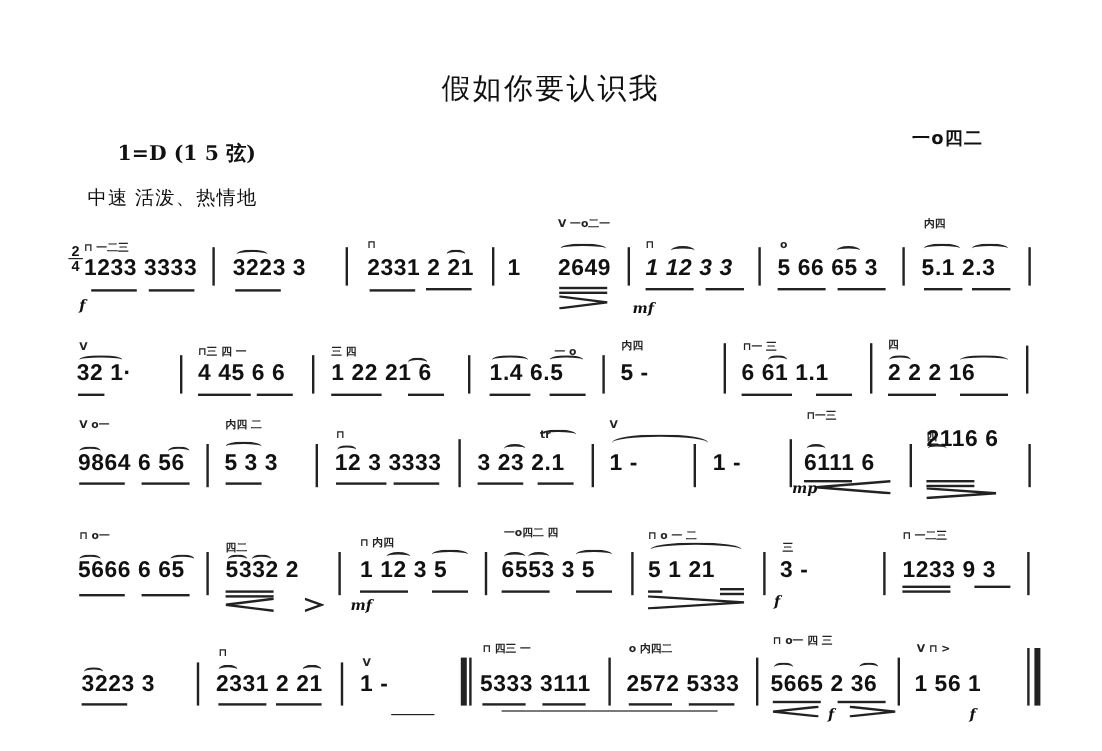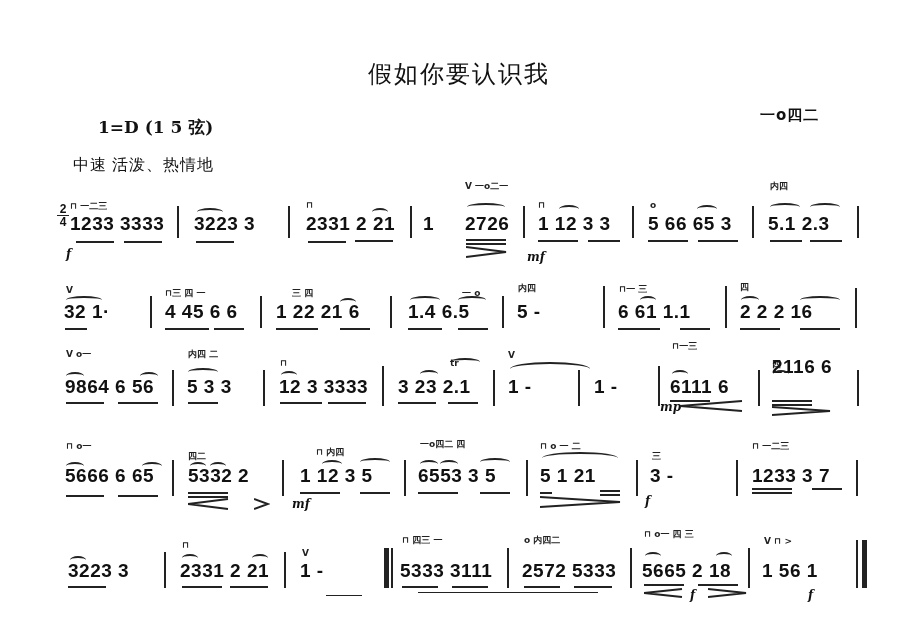--- a/index.html
+++ b/index.html
@@ -5,21 +5,21 @@
   html, body { margin:0; padding:0; background:#ffffff; }
   body { width:918px; height:626px; position:relative; overflow:hidden;
          font-family:"Liberation Sans", "DejaVu Sans", sans-serif; color:#111; }
   .title { position:absolute; left:0; width:918px; top:58px; text-align:center;
            font-family:"DejaVu Serif", serif; font-size:24px; letter-spacing:2px; color:#111; }
   .composer { position:absolute; left:760px; top:106px; font-size:15px; font-weight:bold;
               font-family:"DejaVu Sans", sans-serif; letter-spacing:1px; }
   .key { position:absolute; left:98px; top:116px; font-size:17px; font-weight:bold;
          font-family:"DejaVu Serif", serif; }
   .tempo { position:absolute; left:73px; top:155px; font-size:16px;
-           font-family:Liberation Serif, serif; letter-spacing:1px; }
+           font-family:Liberation Sans, sans-serif; letter-spacing:1px; }
   .line { position:absolute; left:0; width:918px; }
   .m { position:absolute; white-space:nowrap; font-weight:bold; font-size:19px;
        font-family:"Liberation Sans", sans-serif; letter-spacing:0.5px; }
   .bar { position:absolute; width:2px; background:#222; }
   .bar.thick { width:5px; }
   .ann { position:absolute; font-size:9px; font-weight:bold; white-space:nowrap;
          font-family:"DejaVu Sans", sans-serif; color:#222; }
   .dyn { position:absolute; font-style:italic; font-weight:bold; font-size:12px;
          font-family:"DejaVu Serif", serif; }
   .ul { position:absolute; height:2px; background:#222; }
@@ -59,31 +59,31 @@
   <span class="ann" style="left:306px;top:200px;">⊓</span>
   <span class="m" style="left:306px;top:213px;">2331 2 21</span>
   <div class="slur" style="left:372px;top:208px;width:16px;"></div>
   <div class="ul" style="left:308px;top:241px;width:38px;"></div>
   <div class="ul" style="left:355px;top:240px;width:38px;"></div>
   <div class="bar" style="left:410px;top:206px;height:32px;"></div>
 
   <span class="m" style="left:423px;top:213px;">1</span>
 
   <span class="ann" style="left:465px;top:180px;">V 一o二一</span>
-  <span class="m" style="left:465px;top:213px;">2726</span>
+  <span class="m" style="left:465px;top:213px;">2649</span>
   <div class="slur" style="left:467px;top:203px;width:38px;"></div>
   <div class="ul" style="left:466px;top:239px;width:40px;"></div>
   <div class="ul" style="left:466px;top:243px;width:40px;"></div>
   <svg class="hairpin" style="left:466px;top:246px;" width="42" height="12">
       <path d="M0 1 L40 6 L0 11" stroke="#222" stroke-width="2" fill="none"></path>
     </svg>
   <div class="bar" style="left:523px;top:206px;height:32px;"></div>
 
   <span class="ann" style="left:538px;top:200px;">⊓</span>
-  <span class="m" style="left:538px;top:213px;">1 12 3 3</span>
+  <span class="m" style="left:538px;top:213px;font-style:italic;">1 12 3 3</span>
   <span class="dyn" style="left:527px;top:250px;">mf</span>
   <div class="slur" style="left:559px;top:205px;width:20px;"></div>
   <div class="ul" style="left:538px;top:240px;width:40px;"></div>
   <div class="ul" style="left:588px;top:240px;width:32px;"></div>
   <div class="bar" style="left:632px;top:206px;height:32px;"></div>
 
   <span class="ann" style="left:650px;top:200px;">o</span>
   <span class="m" style="left:648px;top:213px;">5 66 65 3</span>
   <div class="slur" style="left:697px;top:205px;width:20px;"></div>
   <div class="ul" style="left:648px;top:240px;width:40px;"></div>
@@ -105,21 +105,21 @@
   <div class="slur" style="left:66px;top:296px;width:36px;"></div>
   <div class="ul" style="left:65px;top:328px;width:22px;"></div>
   <div class="bar" style="left:150px;top:296px;height:32px;"></div>
 
   <span class="ann" style="left:165px;top:287px;">⊓三 四 一</span>
   <span class="m" style="left:165px;top:301px;">4 45 6 6</span>
   <div class="ul" style="left:165px;top:328px;width:44px;"></div>
   <div class="ul" style="left:214px;top:328px;width:30px;"></div>
   <div class="bar" style="left:260px;top:296px;height:32px;"></div>
 
-  <span class="ann" style="left:292px;top:287px;text-align:center;">三 四</span>
+  <span class="ann" style="left:276px;top:287px;text-align:center;">三 四</span>
   <span class="m" style="left:276px;top:301px;">1 22 21 6</span>
   <div class="slur" style="left:340px;top:298px;width:16px;"></div>
   <div class="ul" style="left:276px;top:328px;width:42px;"></div>
   <div class="ul" style="left:340px;top:328px;width:30px;"></div>
   <div class="bar" style="left:390px;top:296px;height:32px;"></div>
 
   <span class="ann" style="left:462px;top:287px;">一 o</span>
   <span class="m" style="left:408px;top:301px;">1.4 6.5</span>
   <div class="slur" style="left:410px;top:296px;width:30px;"></div>
   <div class="slur" style="left:458px;top:296px;width:28px;"></div>
@@ -222,21 +222,21 @@
   <div class="ul" style="left:188px;top:492px;width:40px;"></div>
   <div class="ul" style="left:188px;top:496px;width:40px;"></div>
   <svg class="hairpin" style="left:188px;top:498px;" width="42" height="12">
       <path d="M40 1 L0 6 L40 11" stroke="#222" stroke-width="2" fill="none"></path>
     </svg>
   <svg class="hairpin" style="left:254px;top:498px;" width="16" height="12">
       <path d="M0 1 L14 6 L0 11" stroke="#222" stroke-width="2" fill="none"></path>
     </svg>
   <div class="bar" style="left:282px;top:460px;height:36px;"></div>
 
-  <span class="ann" style="left:300px;top:446px;margin-left:16px;">⊓ 内四</span>
+  <span class="ann" style="left:300px;top:446px;">⊓ 内四</span>
   <span class="m" style="left:300px;top:465px;">1 12 3 5</span>
   <span class="dyn" style="left:292px;top:497px;">mf</span>
   <div class="slur" style="left:322px;top:460px;width:20px;"></div>
   <div class="slur" style="left:360px;top:458px;width:30px;"></div>
   <div class="ul" style="left:300px;top:492px;width:40px;"></div>
   <div class="ul" style="left:360px;top:492px;width:30px;"></div>
   <div class="bar" style="left:404px;top:460px;height:36px;"></div>
 
   <span class="ann" style="left:420px;top:438px;">一o四二 四</span>
   <span class="m" style="left:418px;top:465px;">6553 3 5</span>
@@ -257,21 +257,21 @@
       <path d="M0 1 L80 6 L0 11" stroke="#222" stroke-width="2" fill="none"></path>
     </svg>
   <div class="bar" style="left:636px;top:460px;height:36px;"></div>
 
   <span class="ann" style="left:652px;top:450px;">三</span>
   <span class="m" style="left:650px;top:465px;">3 -</span>
   <span class="dyn" style="left:645px;top:494px;">f</span>
   <div class="bar" style="left:736px;top:460px;height:36px;"></div>
 
   <span class="ann" style="left:752px;top:440px;">⊓ 一二三</span>
-  <span class="m" style="left:752px;top:465px;">1233 3 7</span>
+  <span class="m" style="left:752px;top:465px;">1233 9 3</span>
   <div class="ul" style="left:752px;top:488px;width:40px;"></div>
   <div class="ul" style="left:752px;top:492px;width:40px;"></div>
   <div class="ul" style="left:812px;top:488px;width:30px;"></div>
   <div class="bar" style="left:856px;top:460px;height:36px;"></div>
 </div>
 
 <div class="line" style="top:0;">
   <span class="m" style="left:68px;top:560px;">3223 3</span>
   <div class="slur" style="left:70px;top:556px;width:16px;"></div>
   <div class="ul" style="left:68px;top:586px;width:38px;"></div>
@@ -298,21 +298,21 @@
   <div class="ul" style="left:418px;top:592px;width:180px;height:1px;"></div>
   <div class="bar" style="left:507px;top:548px;height:40px;"></div>
 
   <span class="ann" style="left:524px;top:534px;">o 内四二</span>
   <span class="m" style="left:522px;top:560px;">2572 5333</span>
   <div class="ul" style="left:524px;top:586px;width:36px;"></div>
   <div class="ul" style="left:574px;top:586px;width:38px;"></div>
   <div class="bar" style="left:630px;top:548px;height:40px;"></div>
 
   <span class="ann" style="left:644px;top:528px;">⊓ o一 四 三</span>
-  <span class="m" style="left:642px;top:560px;">5665 2 18</span>
+  <span class="m" style="left:642px;top:560px;">5665 2 36</span>
   <span class="dyn" style="left:690px;top:588px;">f</span>
   <div class="slur" style="left:645px;top:552px;width:16px;"></div>
   <div class="slur" style="left:716px;top:552px;width:16px;"></div>
   <div class="ul" style="left:644px;top:584px;width:40px;"></div>
   <div class="ul" style="left:698px;top:584px;width:40px;"></div>
   <svg class="hairpin" style="left:644px;top:588px;" width="40" height="10">
       <path d="M38 1 L0 5 L38 9" stroke="#222" stroke-width="2" fill="none"></path>
     </svg>
   <svg class="hairpin" style="left:708px;top:588px;" width="40" height="10">
       <path d="M0 1 L38 5 L0 9" stroke="#222" stroke-width="2" fill="none"></path>

